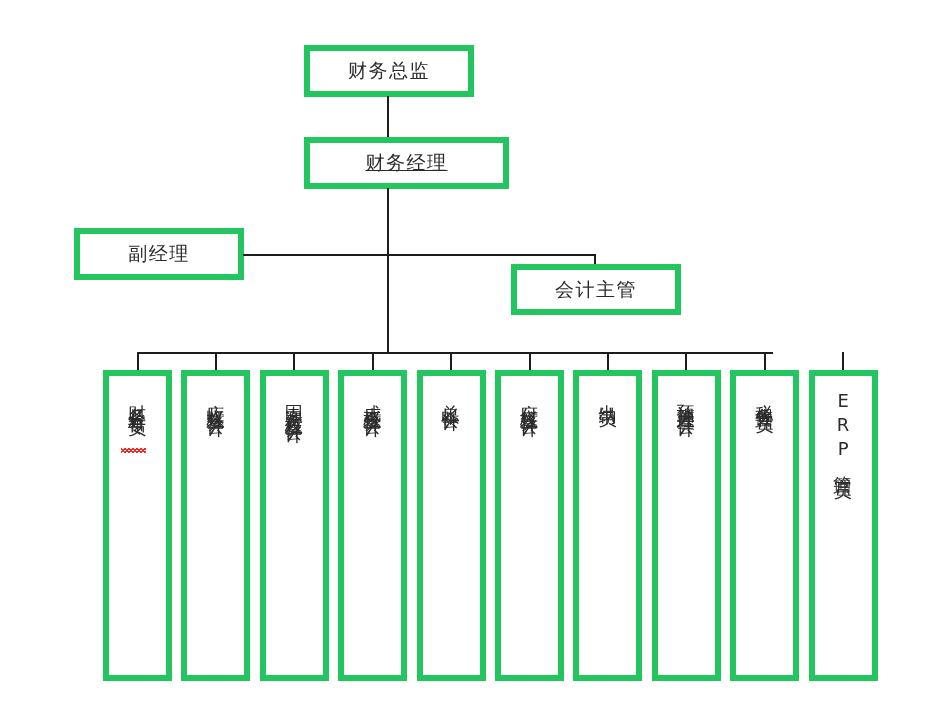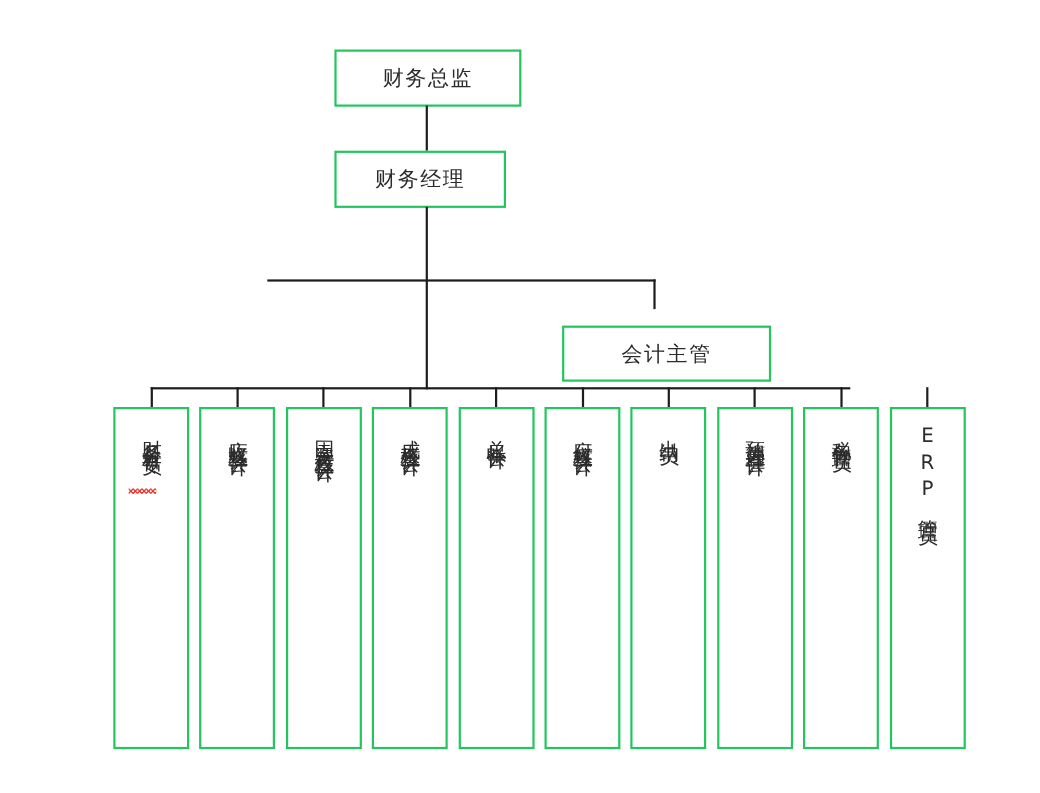--- a/index.html
+++ b/index.html
@@ -15,21 +15,21 @@
     width: 945px;
     height: 721px;
     background: #ffffff;
     overflow: hidden;
   }
 
   
   .node {
     position: absolute;
     box-sizing: border-box;
-    border: 2px solid #22c55e;
+    border: 6px solid #22c55e;
     background: #ffffff;
     display: flex;
     align-items: center;
     justify-content: center;
     color: #2b2b2b;
   }
   .node-h {
     font-size: 19px;
     letter-spacing: 1.5px;
   }
@@ -93,32 +93,35 @@
 <body>
 
 <div id="chart-root">
 
   <div class="node node-h" style="left:304px; top:45px; width:170px; height:52px;">
     <span>财务总监</span>
   </div>
 
   <div class="lineV" style="left:387px; top:96px; height:42px;"></div>
 
-  <div class="node node-h" style="left:304px; top:137px; width:156px; height:52px;">
+  <div class="node node-h" style="left:304px; top:137px; width:205px; height:52px;text-decoration:underline;">
     <span>财务经理</span>
   </div>
 
   <div class="lineV" style="left:387px; top:188px; height:166px;"></div>
 
+  <div class="node node-h" style="left:74px; top:228px; width:170px; height:52px;">
+    <span>副经理</span>
+  </div>
 
   <div class="lineH" style="left:243px; top:254px; width:353px;"></div>
 
   <div class="lineV" style="left:594px; top:254px; height:27px;"></div>
 
-  <div class="node node-h" style="left:511px; top:296px; width:190px; height:51px;">
+  <div class="node node-h" style="left:511px; top:264px; width:170px; height:51px;">
     <span>会计主管</span>
   </div>
 
   <div class="lineH" style="left:137px; top:352px; width:636px;"></div>
 
   <div id="leaf-drops">
       <div class="lineV" style="left: 136.5px; top: 352px; height: 18px;"></div>
       <div class="lineV" style="left: 214.9px; top: 352px; height: 18px;"></div>
       <div class="lineV" style="left: 293.3px; top: 352px; height: 18px;"></div>
       <div class="lineV" style="left: 371.7px; top: 352px; height: 18px;"></div>

